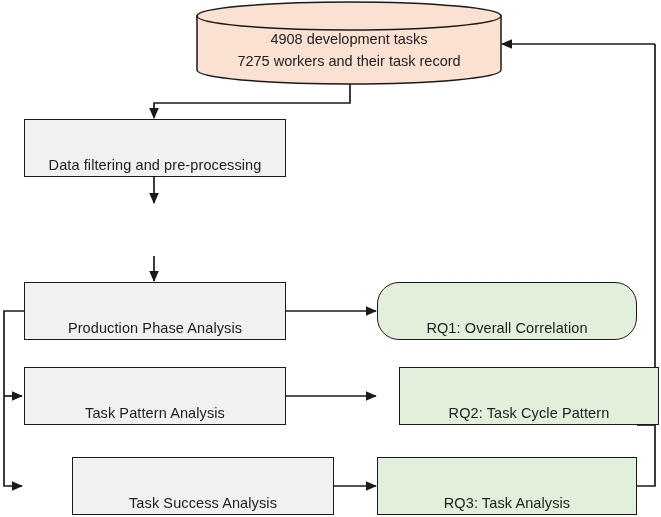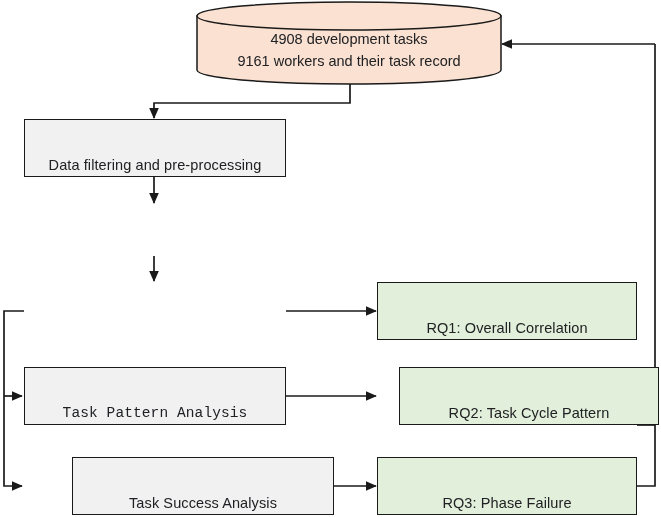--- a/index.html
+++ b/index.html
@@ -99,43 +99,46 @@
     </g>
   </svg>
 
   <div class="db-node" style="left:195px; top:0px; width:308px; height:88px;">
     <svg width="308" height="88" viewBox="0 0 308 88" xmlns="http://www.w3.org/2000/svg">
       <path d="M 2 16 L 2 70 A 152 14 0 0 0 306 70 L 306 16 Z" fill="#fae1d1" stroke="#1a1a1a" stroke-width="1.5"></path>
       <ellipse cx="154" cy="16" rx="152" ry="14" fill="#fae1d1" stroke="#1a1a1a" stroke-width="1.5"></ellipse>
     </svg>
     <div class="db-label" style="top:28px;">
       <div>4908 development tasks</div>
-      <div>9161 workers and their task record</div>
+      <div>7275 workers and their task record</div>
     </div>
   </div>
 
   <div class="node proc-box" style="left:24px; top:119px; width:262px; height:58px;">
     <span>Data filtering and pre-processing</span>
   </div>
 
 
+  <div class="node proc-box" style="left:24px; top:282px; width:262px; height:58px;">
+    <span>Production Phase Analysis</span>
+  </div>
 
-  <div class="node proc-box" style="left:24px; top:367px; width:262px; height:58px;font-family:Liberation Mono, monospace;">
+  <div class="node proc-box" style="left:24px; top:367px; width:262px; height:58px;">
     <span>Task Pattern Analysis</span>
   </div>
 
   <div class="node proc-box" style="left:24px; top:457px; width:262px; height:58px;margin-left:48px;">
     <span>Task Success Analysis</span>
   </div>
 
-  <div class="node rq-box" style="left:377px; top:282px; width:260px; height:58px;">
+  <div class="node rq-box" style="left:377px; top:282px; width:260px; height:58px;border-radius:22px;">
     <span>RQ1: Overall Correlation</span>
   </div>
 
   <div class="node rq-box" style="left:399px; top:367px; width:260px; height:58px;">
     <span>RQ2: Task Cycle Pattern</span>
   </div>
 
   <div class="node rq-box" style="left:377px; top:457px; width:260px; height:58px;">
-    <span>RQ3:  Phase Failure</span>
+    <span>RQ3:  Task Analysis</span>
   </div>
 
 </div>
 
 </body></html>

